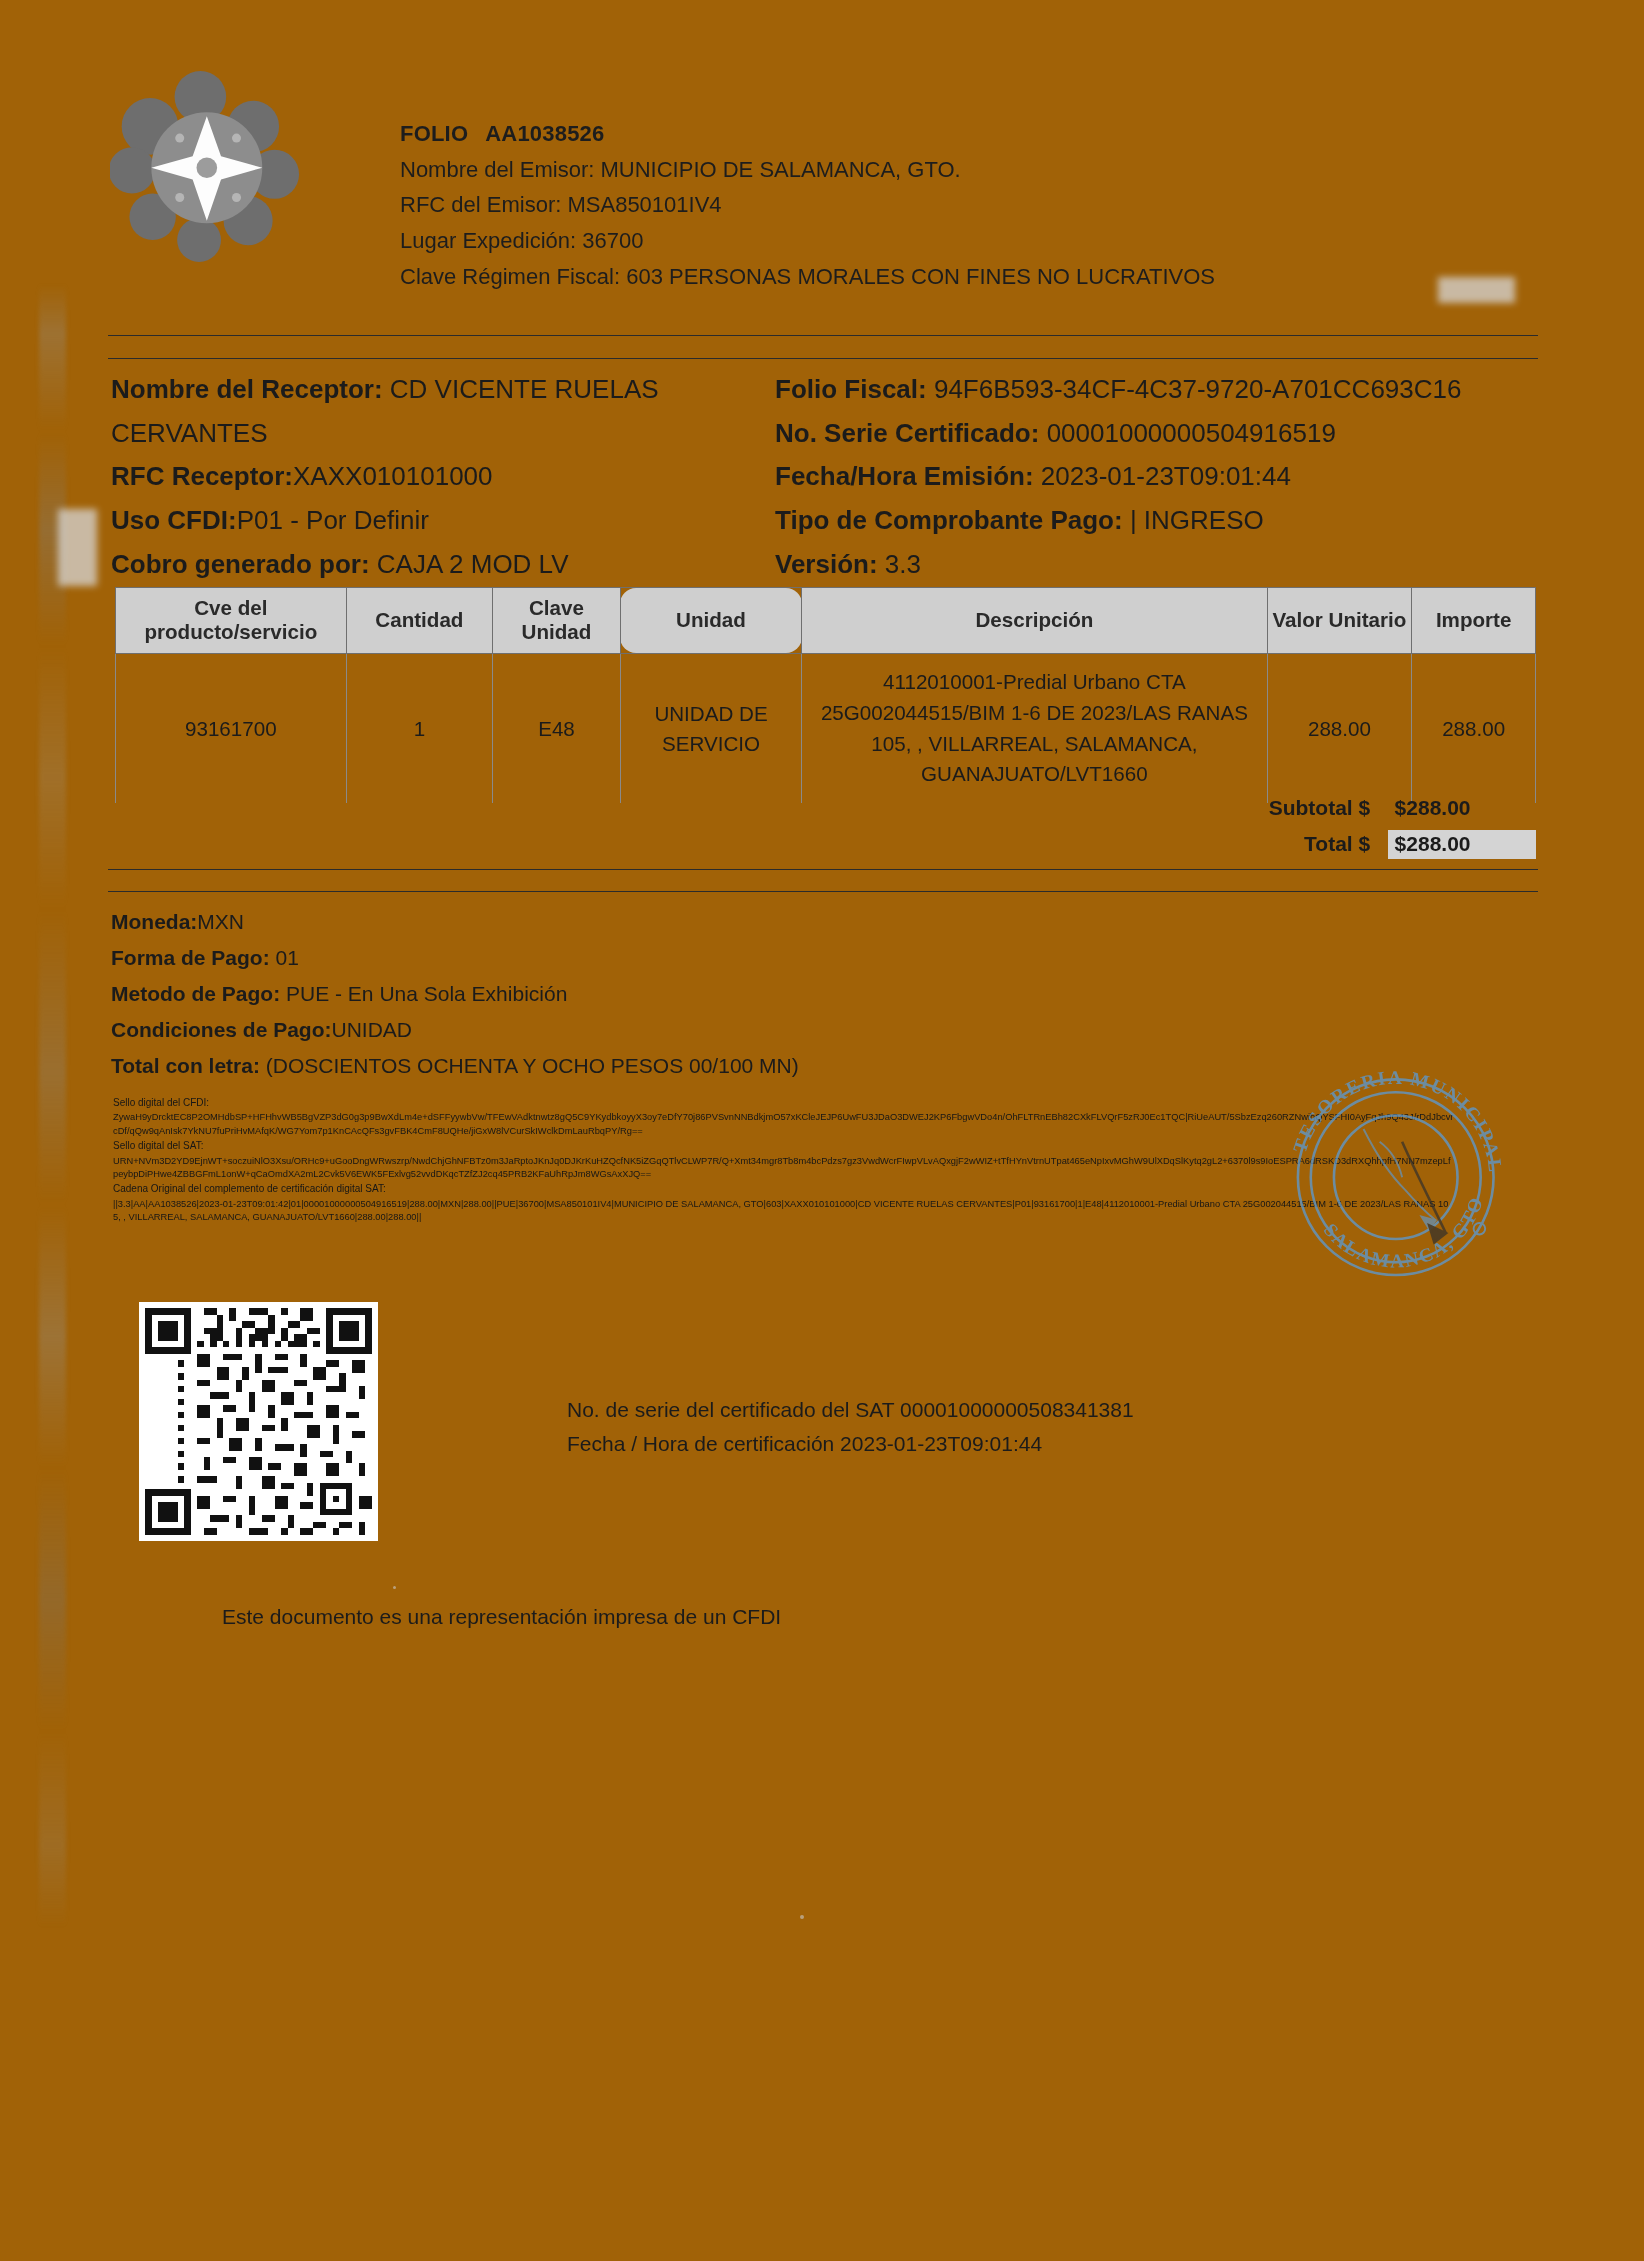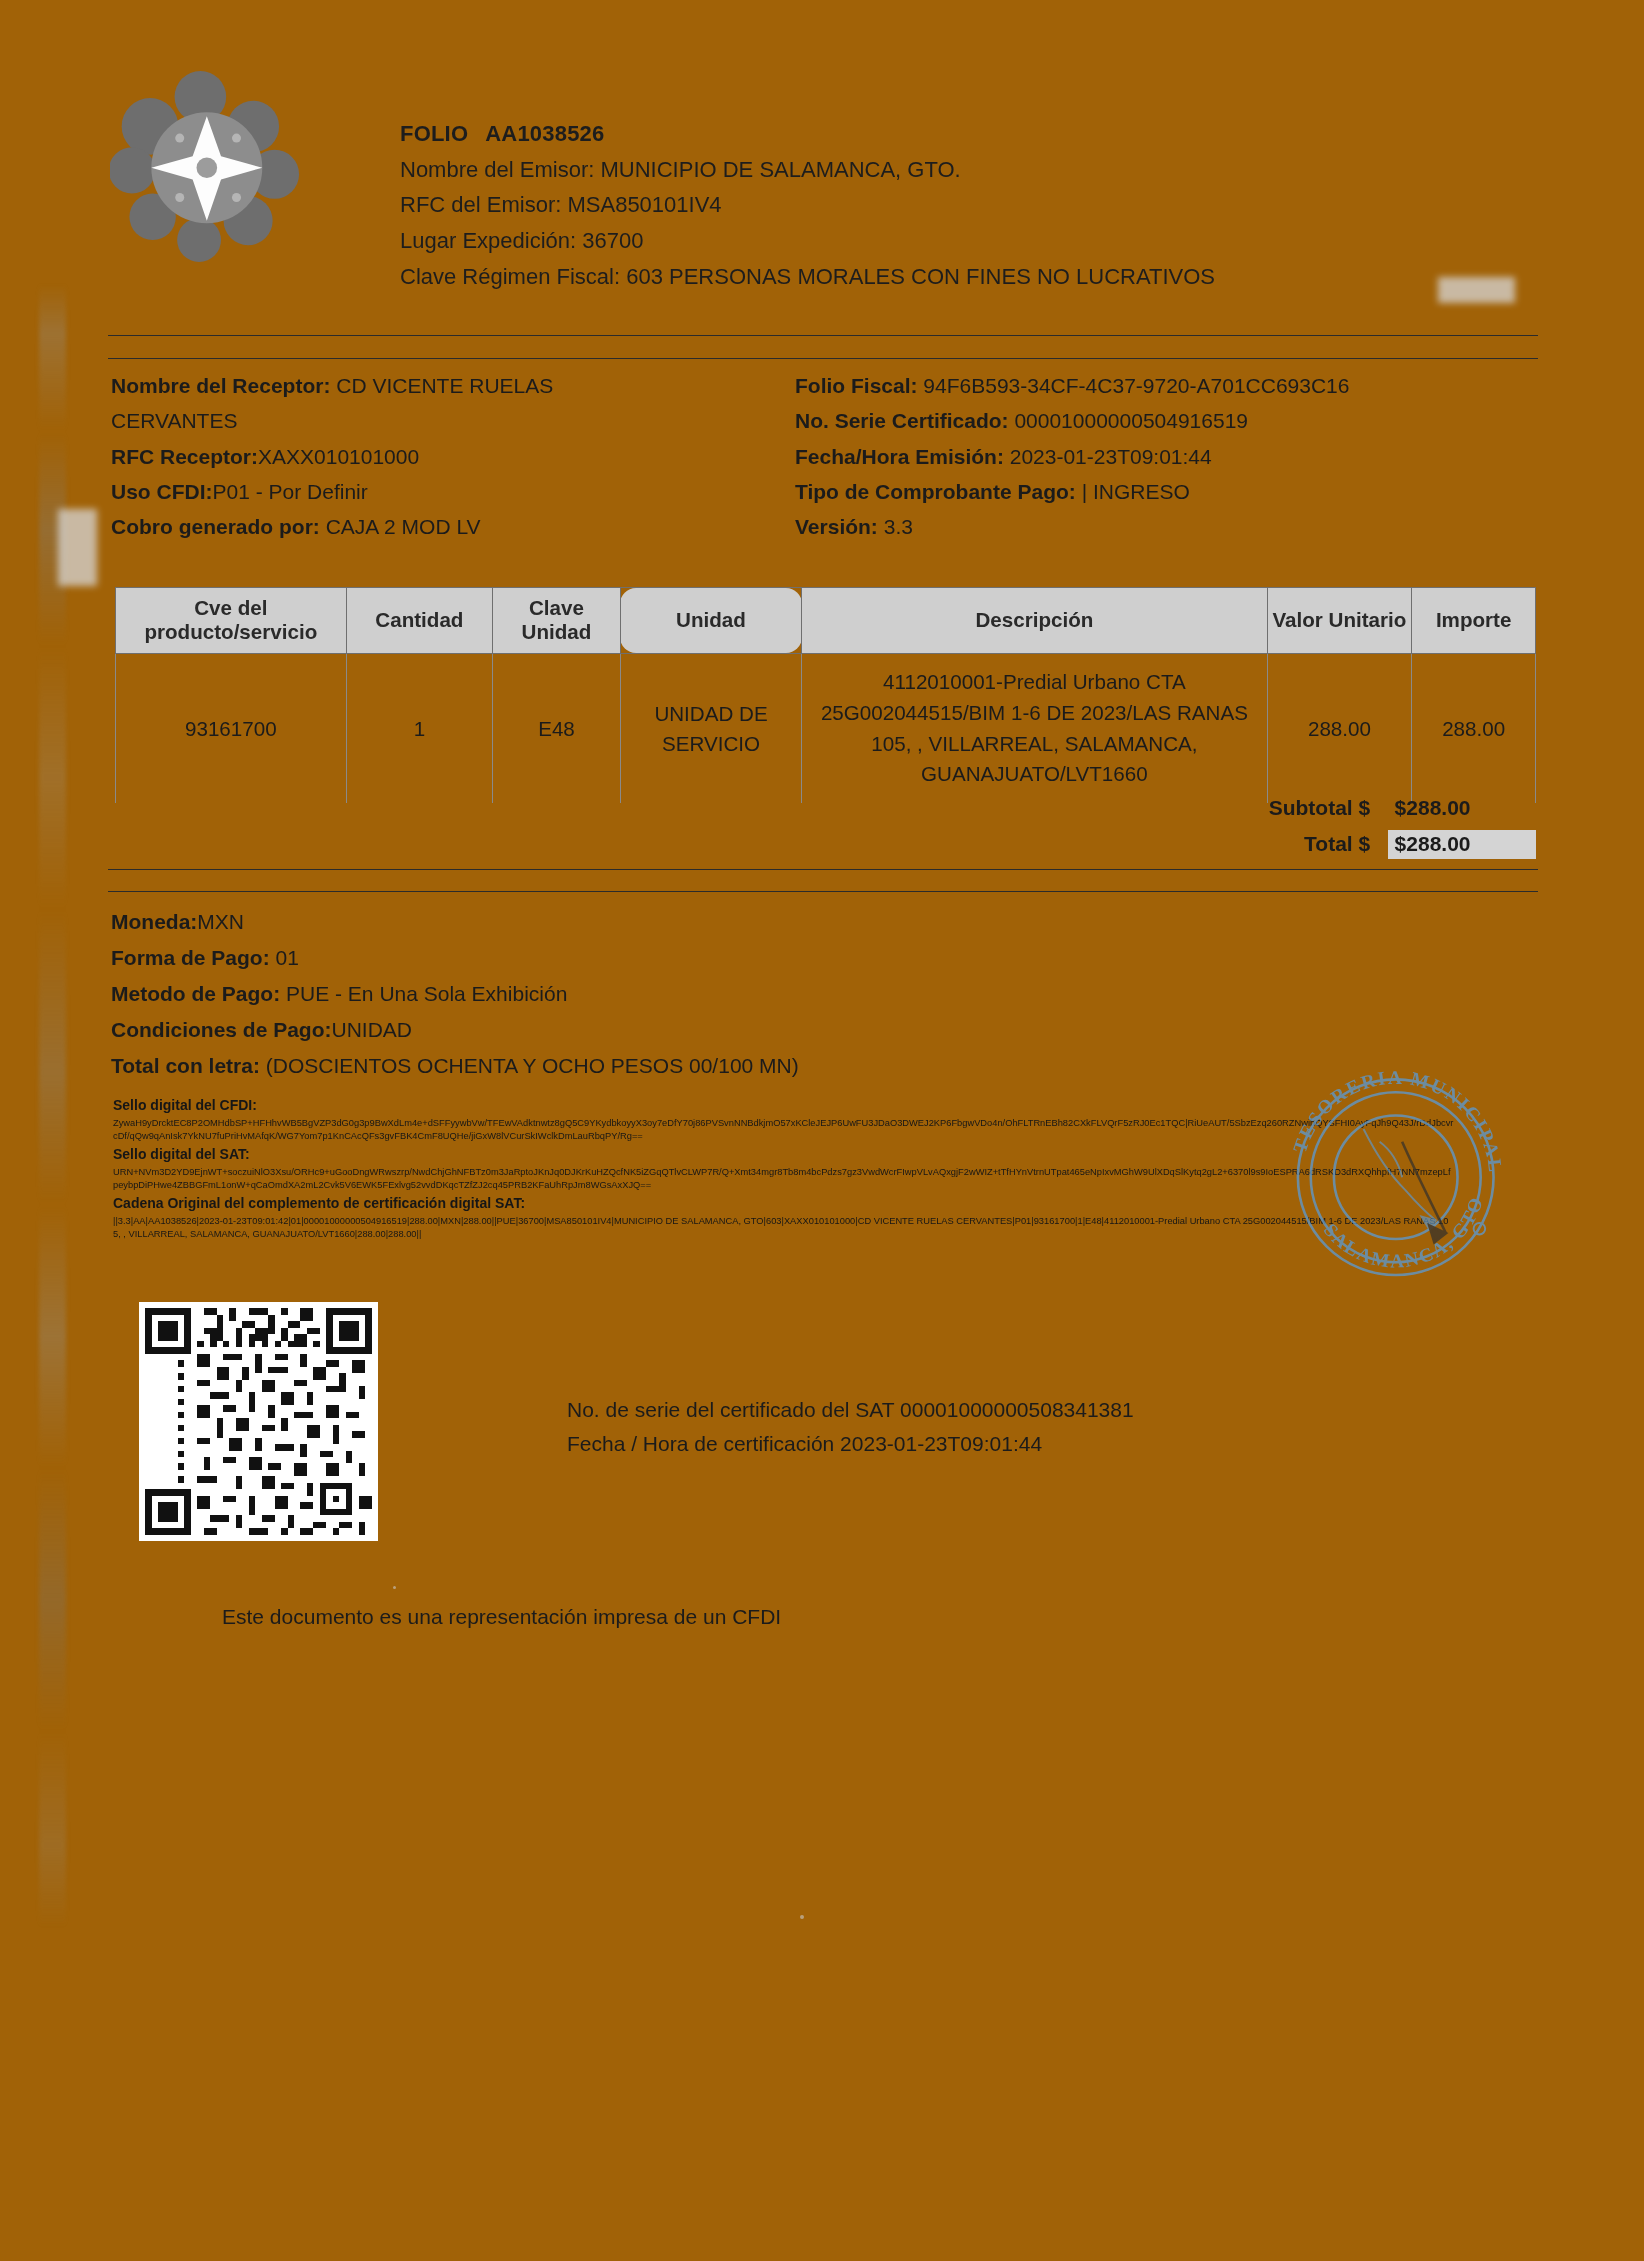--- a/index.html
+++ b/index.html
@@ -52,23 +52,22 @@
   .rule1 { left:108px; top:335px; width:1430px; }
   .rule2 { left:108px; top:358px; width:1430px; }
 
   
   .recep {
     position:absolute;
     left:111px;
     top:368px;
     width:1431px;
     display:flex;
-    font-size:21px;
+    font-size:26px;
     line-height:1.68;
-    gap:20px;
   }
   .recep .col-l { width:664px; }
   .recep .col-r { width:741px; }
   .recep b { font-weight:bold; }
 
   
   .tbl {
     position:absolute;
     left:115px;
     top:587px;
@@ -147,21 +146,21 @@
   .sellos {
     position:absolute;
     left:113px;
     top:1096px;
     width:1341px;
     font-size:9.3px;
     line-height:1.42;
     color:#161616;
     word-break:break-all;
   }
-  .sellos .lbl { font-weight:bold; font-size:14px; }
+  .sellos .lbl { font-weight:normal; font-size:10px; }
   .sellos .blk { margin-bottom:1.3px; }
 
   
   .qr {
     position:absolute;
     left:139px;
     top:1302px;
     width:239px;
     height:239px;
   }

